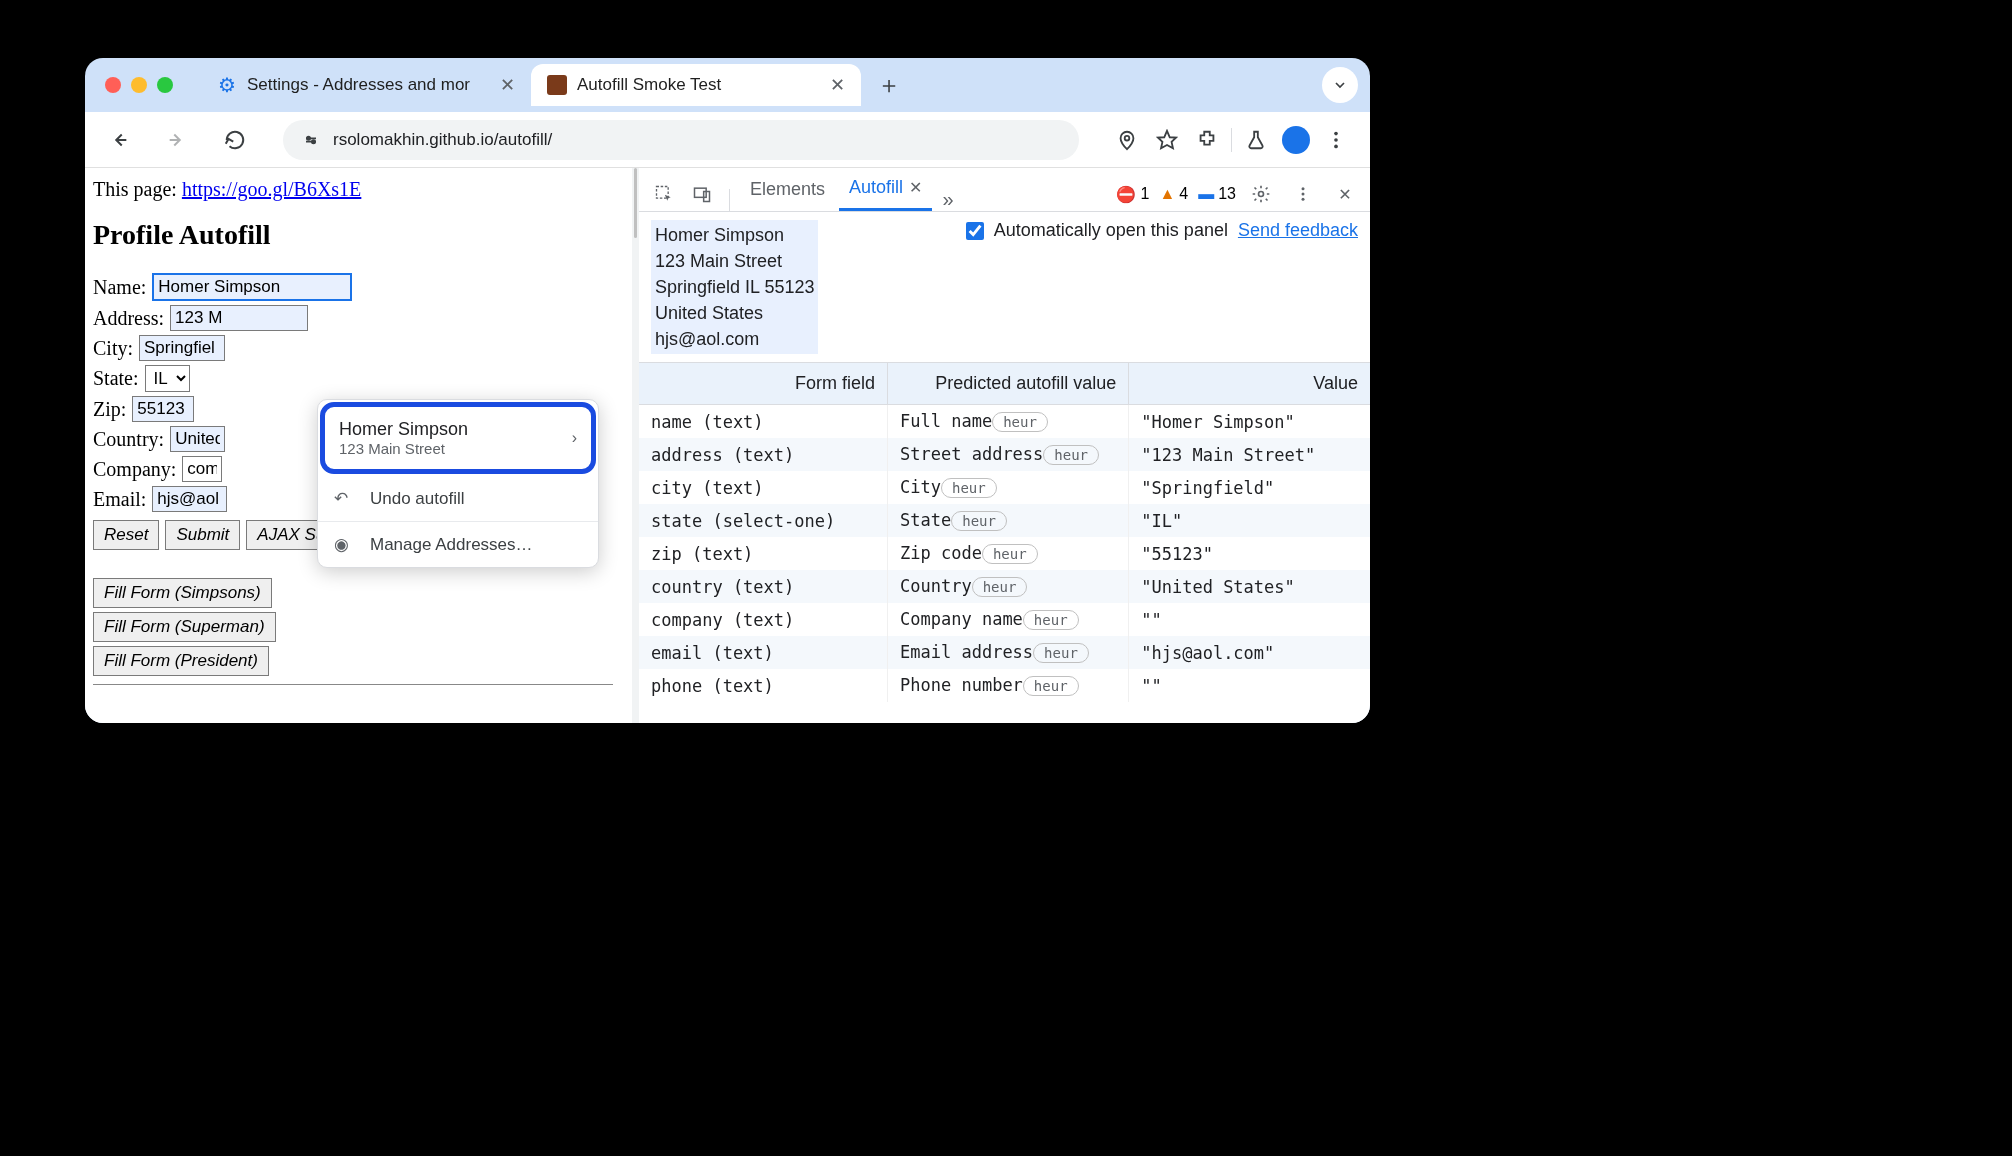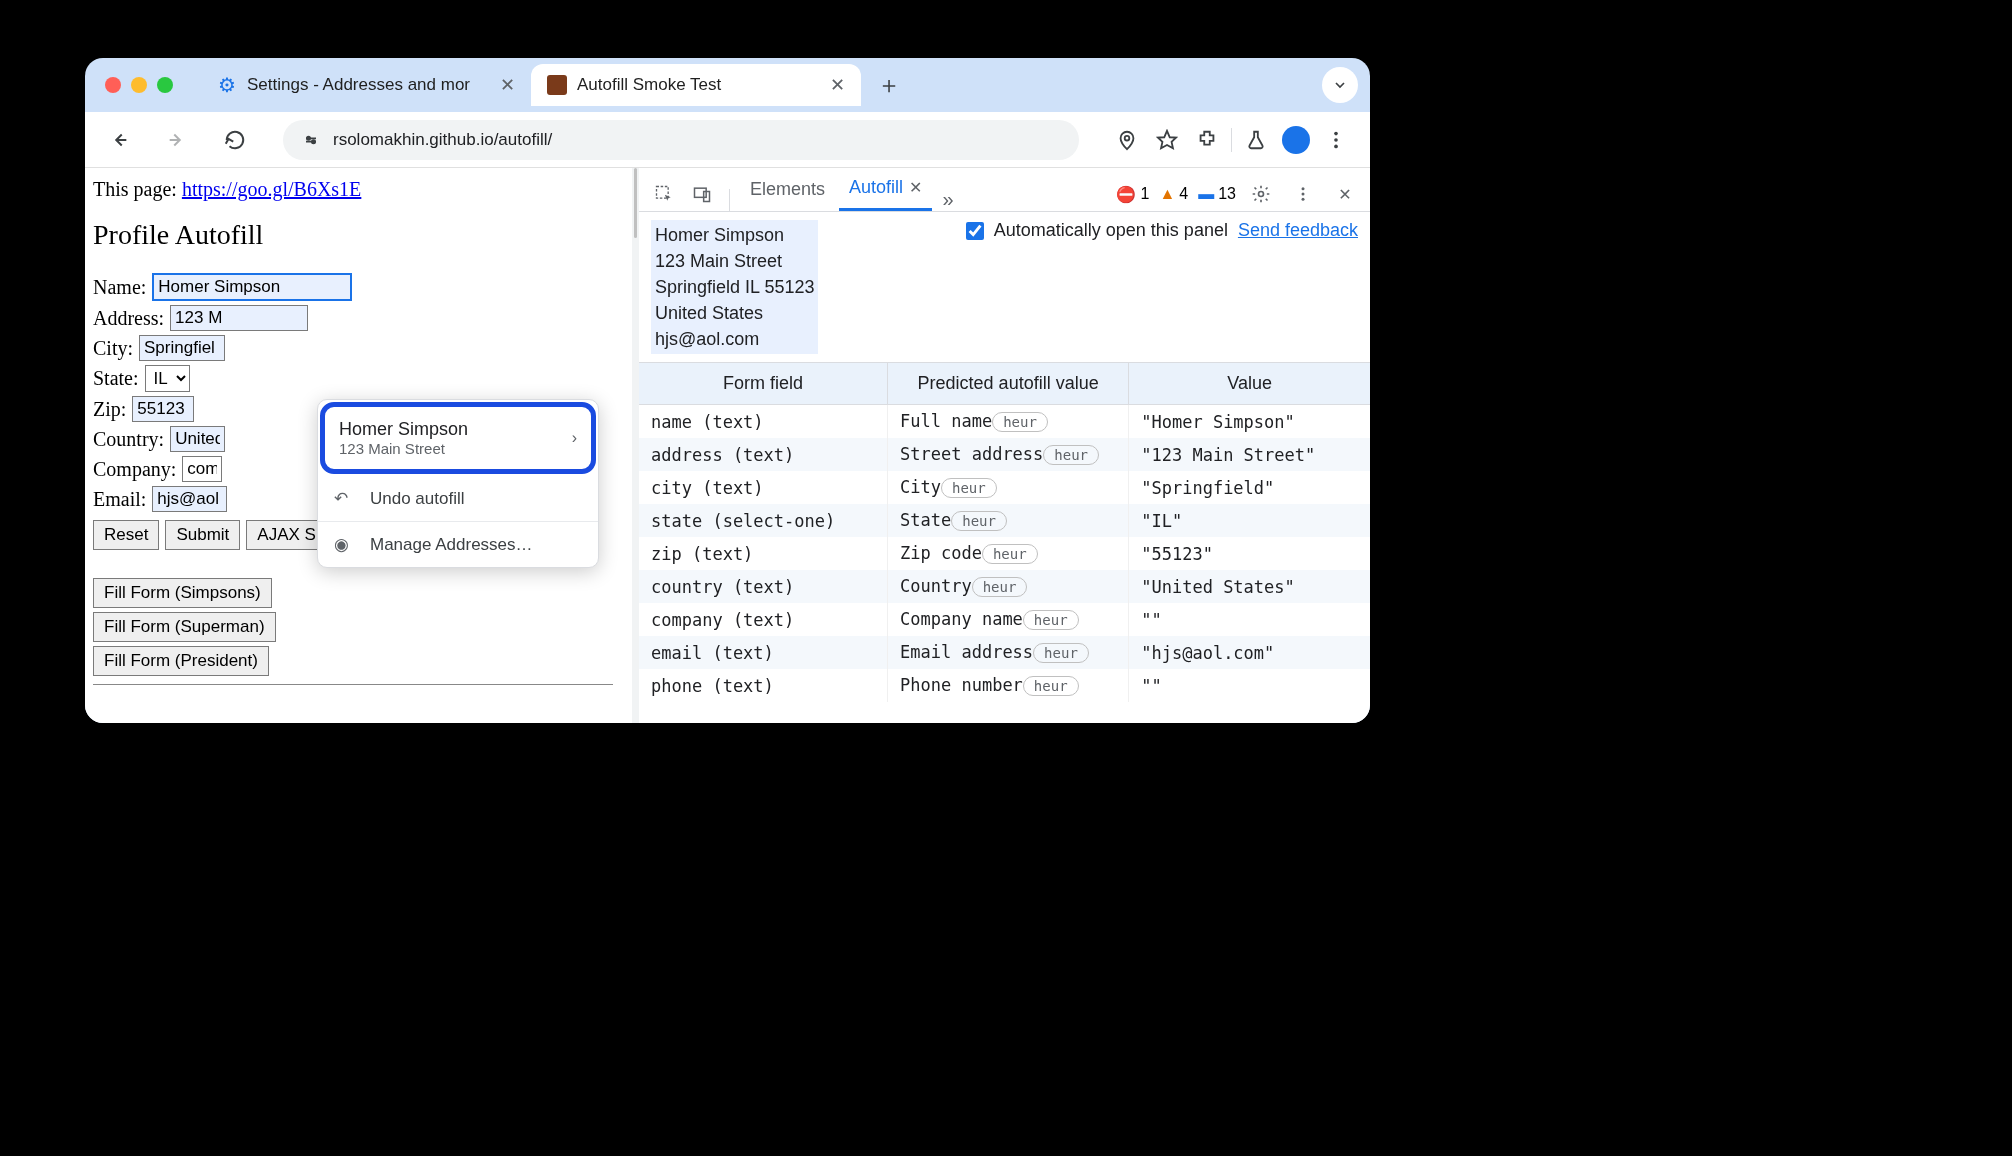--- a/index.html
+++ b/index.html
@@ -23,27 +23,27 @@
 .tb-icon svg { width: 22px; height: 22px; }
 .addr-bar { flex: 1; height: 40px; background: #f1f3f4; border-radius: 24px; display: flex; align-items: center; padding: 0 18px; gap: 12px; font-size: 17px; color: #202124; margin: 0 8px; }
 .addr-bar .site-info { width: 20px; height: 20px; display: flex; align-items: center; justify-content: center; }
 .tb-right { display: flex; align-items: center; gap: 4px; }
 .tb-sep { width: 1px; height: 24px; background: #dadce0; margin: 0 2px; }
 .avatar-dot { width: 28px; height: 28px; background: #1a73e8; border-radius: 50%; }
 .content-area { display: flex; height: calc(100% - 110px); background: #fff; }
 .left-pane { width: 547px; padding: 10px 8px 10px 8px; overflow: hidden; position: relative; font-family: "Times New Roman", serif; }
 .left-pane .page-link-line { font-size: 20px; margin-bottom: 18px; }
 .left-pane .page-link-line a { color: #0000EE; text-decoration: underline; }
-.left-pane h1 { font-size: 28px; font-weight: normal; margin-bottom: 22px; }
+.left-pane h1 { font-size: 28px; font-weight: bold; margin-bottom: 22px; }
 .form-row { font-size: 20px; margin-bottom: 4px; display: flex; align-items: center; gap: 6px; }
 .form-row input[type=text], .form-row select { font-family: Arial, sans-serif; font-size: 17px; padding: 2px 4px; border: 1px solid #7a7a7a; background: #fff; }
 .form-row input.hl { background: #e8f0fe; border: 2px solid #1a73e8; }
 .form-row input.autofilled { background: #e8f0fe; }
 .btn-row { margin-top: 8px; display: flex; gap: 6px; flex-wrap: wrap; }
-.btn { font-family: Arial, sans-serif; font-size: 17px; padding: 4px 10px; border: 1px solid #7a7a7a; background: #efefef; cursor: pointer; }
+.btn { font-family: Arial, sans-serif; font-size: 17px; padding: 4px 10px; border: 1px solid #7a7a7a; background: #efefef; cursor: pointer; font-style: italic; }
 .fill-btns { margin-top: 28px; display: flex; flex-direction: column; gap: 4px; align-items: flex-start; }
 .autofill-popup { position: absolute; left: 232px; top: 341px; width: 282px; background: #fff; border-radius: 10px; box-shadow: 0 4px 20px rgba(0,0,0,0.2); border: 1px solid #dadce0; font-family: -apple-system, Arial, sans-serif; z-index: 50; overflow: hidden; }
 .autofill-popup .sugg { padding: 12px 14px; display: flex; align-items: center; gap: 10px; cursor: pointer; }
 .autofill-popup .sugg.hl { border: 5px solid #1a4be0; border-radius: 14px; margin: 2px; }
 .autofill-popup .sugg .sugg-text { flex: 1; }
 .autofill-popup .sugg .sugg-text .l1 { font-size: 18px; color: #202124; }
 .autofill-popup .sugg .sugg-text .l2 { font-size: 15px; color: #5f6368; }
 .autofill-popup .sugg .arrow { color: #5f6368; }
 .autofill-popup .menu-item { padding: 12px 16px; display: flex; align-items: center; gap: 16px; font-size: 17px; color: #3c4043; cursor: pointer; border-top: 1px solid #e8eaed; }
 .autofill-popup .menu-item.first { border-top: none; }
@@ -63,21 +63,21 @@
 .dt-badge .err { color: #d93025; }
 .dt-badge .warn { color: #e37400; }
 .dt-badge .info { color: #1a73e8; }
 .dt-autopanel { padding: 8px 12px; display: flex; align-items: flex-start; gap: 14px; }
 .dt-autopanel .addr-block { background: #e8f0fe; padding: 2px 4px; font-size: 18px; line-height: 1.45; color: #202124; }
 .dt-autopanel .right-opt { margin-left: auto; display: flex; align-items: center; gap: 10px; font-size: 18px; color: #202124; }
 .dt-autopanel .right-opt .fb-link { color: #1a73e8; text-decoration: underline; cursor: pointer; }
 .dt-autopanel input[type=checkbox] { width: 18px; height: 18px; accent-color: #1a73e8; }
 .dt-table { flex: 1; overflow: auto; }
 .dt-table table { width: 100%; border-collapse: collapse; font-size: 18px; }
-.dt-table th { text-align: center; padding: 10px 12px; background: #eaf2fb; color: #202124; font-weight: 400; border-top: 1px solid #dadce0; border-bottom: 1px solid #dadce0; border-right: 1px solid #dadce0; }
+.dt-table th { text-align: right; padding: 10px 12px; background: #eaf2fb; color: #202124; font-weight: 400; border-top: 1px solid #dadce0; border-bottom: 1px solid #dadce0; border-right: 1px solid #dadce0; }
 .dt-table th:last-child { border-right: none; }
 .dt-table td { padding: 6px 12px; font-family: "Menlo", monospace; font-size: 17px; color: #202124; border-right: 1px solid #f0f0f0; }
 .dt-table td:last-child { border-right: none; }
 .dt-table tr:nth-child(even) td { background: #f4f8fc; }
 .heur-pill { display: inline-block; padding: 1px 10px; border: 1px solid #c0c0c0; border-radius: 12px; font-size: 14px; color: #5f6368; font-family: "Menlo", monospace; }
 .divider-line { border-top: 1px solid #888; margin-top: 8px; width: 520px; }
 </style>
 </head>
 <body>
 

